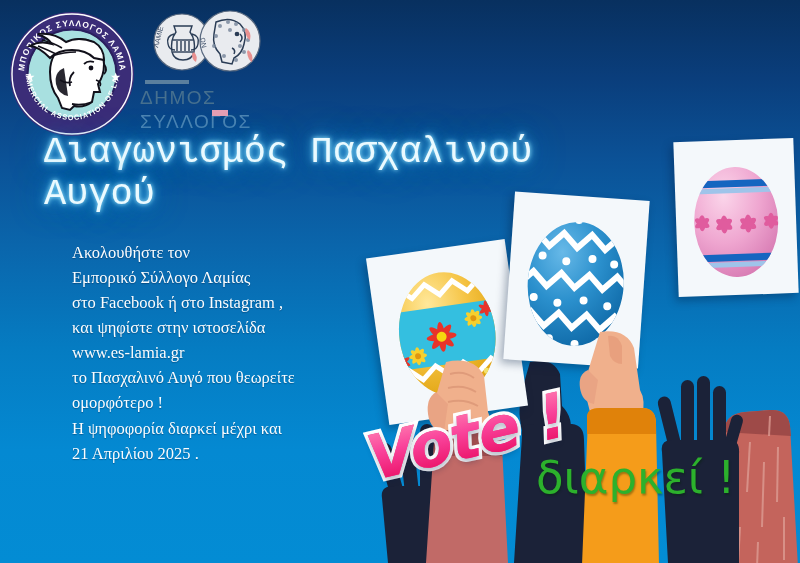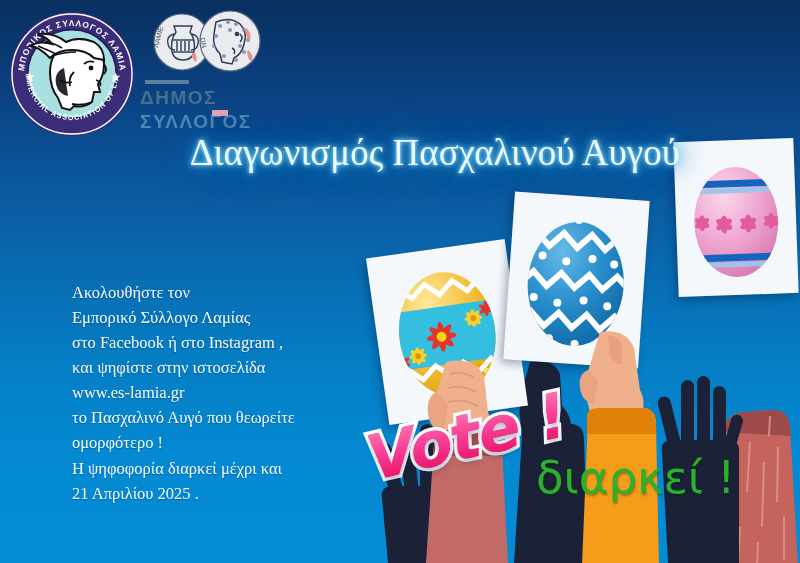--- a/index.html
+++ b/index.html
@@ -28,57 +28,57 @@
     position:absolute; left:8px; top:10px;
     width:128px; height:128px;
   }
   #logo-municipality {
     position:absolute; left:140px; top:10px;
     width:135px; height:125px;
   }
   .muni-text {
     position:absolute; left:0; width:135px;
     font-family:"Liberation Sans", sans-serif;
-    font-weight:bold; letter-spacing:1.5px;
+    font-weight:normal; letter-spacing:1.5px;
     color:#4a6f91; font-size:19px; line-height:1;
   }
   #muni-line1 { top:78px; color:#46708f; }
   #muni-line2 { top:102px; color:#4f86b3; }
   #muni-bar {
     position:absolute; left:5px; top:70px;
     width:44px; height:4px; background:#5a7f9e;
   }
   #muni-pinkbar {
     position:absolute; left:72px; top:100px;
     width:16px; height:6px; background:#e8a0b4;
   }
 
   
   #title {
-    position:absolute; left:60px; top:132px; width:620px;
-    text-align:right;
-    font-family:Liberation Serif, serif;
+    position:absolute; left:44px; top:132px; width:620px;
+    text-align:left;
+    font-family:Liberation Mono, monospace;
     font-size:37px; line-height:1.13;
     color:#eafaff; font-weight:400;
     text-shadow:
       0 0 4px #9fe8ff,
       0 0 10px #4fc3f7,
       0 0 22px #1f8ad0,
       0 0 34px #0d6aa8;
     z-index:7;
   }
 
   
   #body-text {
     position:absolute; left:72px; top:240px; width:330px;
     font-family:"Liberation Serif", serif;
     font-size:16.5px; line-height:1.52;
     color:#fbfdff;
     text-shadow:0 1px 1px rgba(0,20,50,.35);
-    z-index:8; white-space:pre-line;margin-top:40px;
+    z-index:8; white-space:pre-line;
   }
 
   
   .card {
     position:absolute;
     background:#f4f8fb;
     box-shadow:-3px 4px 9px rgba(0,25,60,.35);
     z-index:4;
   }
   #card-1 { left:377px; top:248px; width:140px; height:168px;

